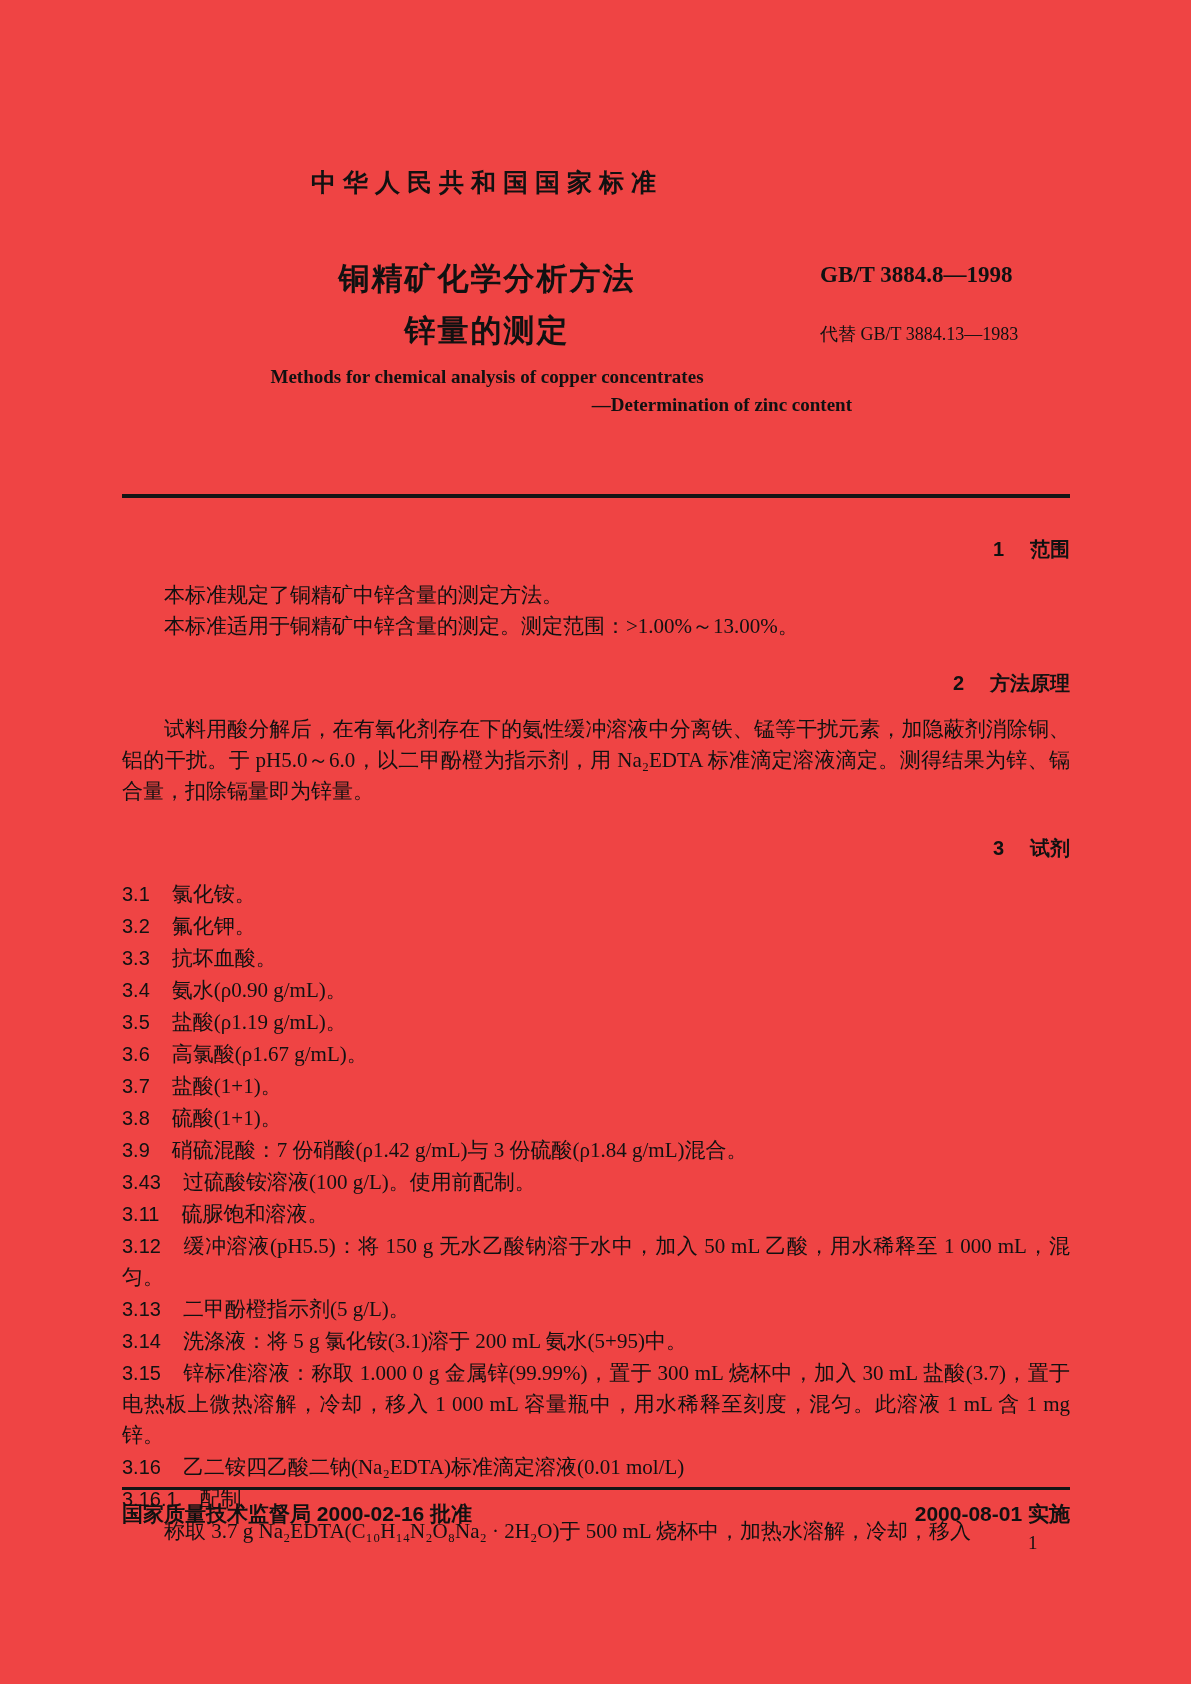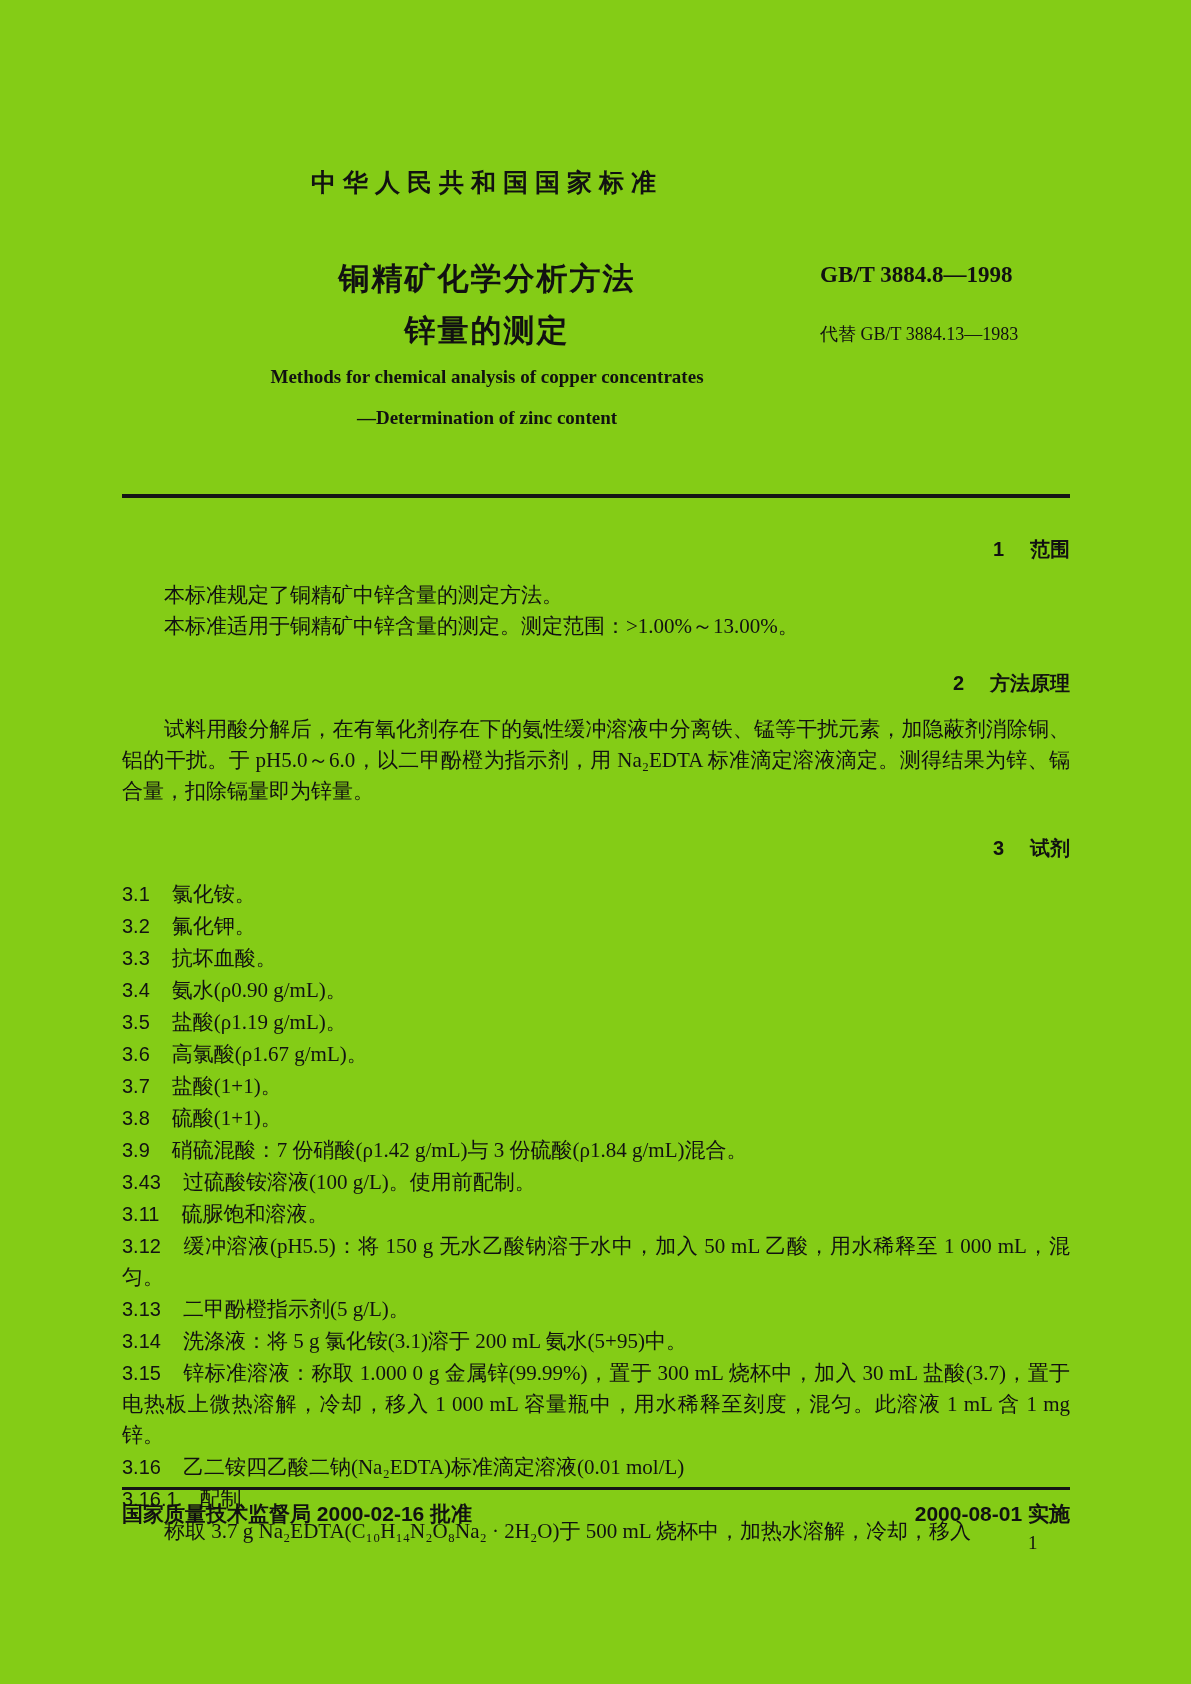--- a/index.html
+++ b/index.html
@@ -1,21 +1,21 @@
 <!DOCTYPE html>
 <html><head>
 <meta charset="utf-8">
 <style>
   html, body { margin: 0; padding: 0; background: #888; }
   .page {
     position: relative;
     width: 1191px;
     height: 1684px;
     margin: 0 auto;
-    background: #84cc16;
+    background: #ef4444;
     color: #111;
     overflow: hidden;
     font-family: "Liberation Serif", serif;
   }
 
   
   .std-label {
     position: absolute;
     top: 166px; left: 122px; width: 730px;
     text-align: center;
@@ -57,21 +57,21 @@
   .title-en {
     position: absolute;
     left: 122px; width: 730px;
     text-align: center;
     font-family: "Liberation Serif", serif;
     font-weight: bold;
     font-size: 19px;
     white-space: nowrap;
   }
   .title-en-1 { top: 366px; }
-  .title-en-2 { top: 407px; }
+  .title-en-2 { top: 394px; text-align: right; }
 
   .header-rule {
     position: absolute;
     top: 494px; left: 122px; width: 948px; height: 4px;
     background: #151515;
   }
 
   
   .body {
     position: absolute;

